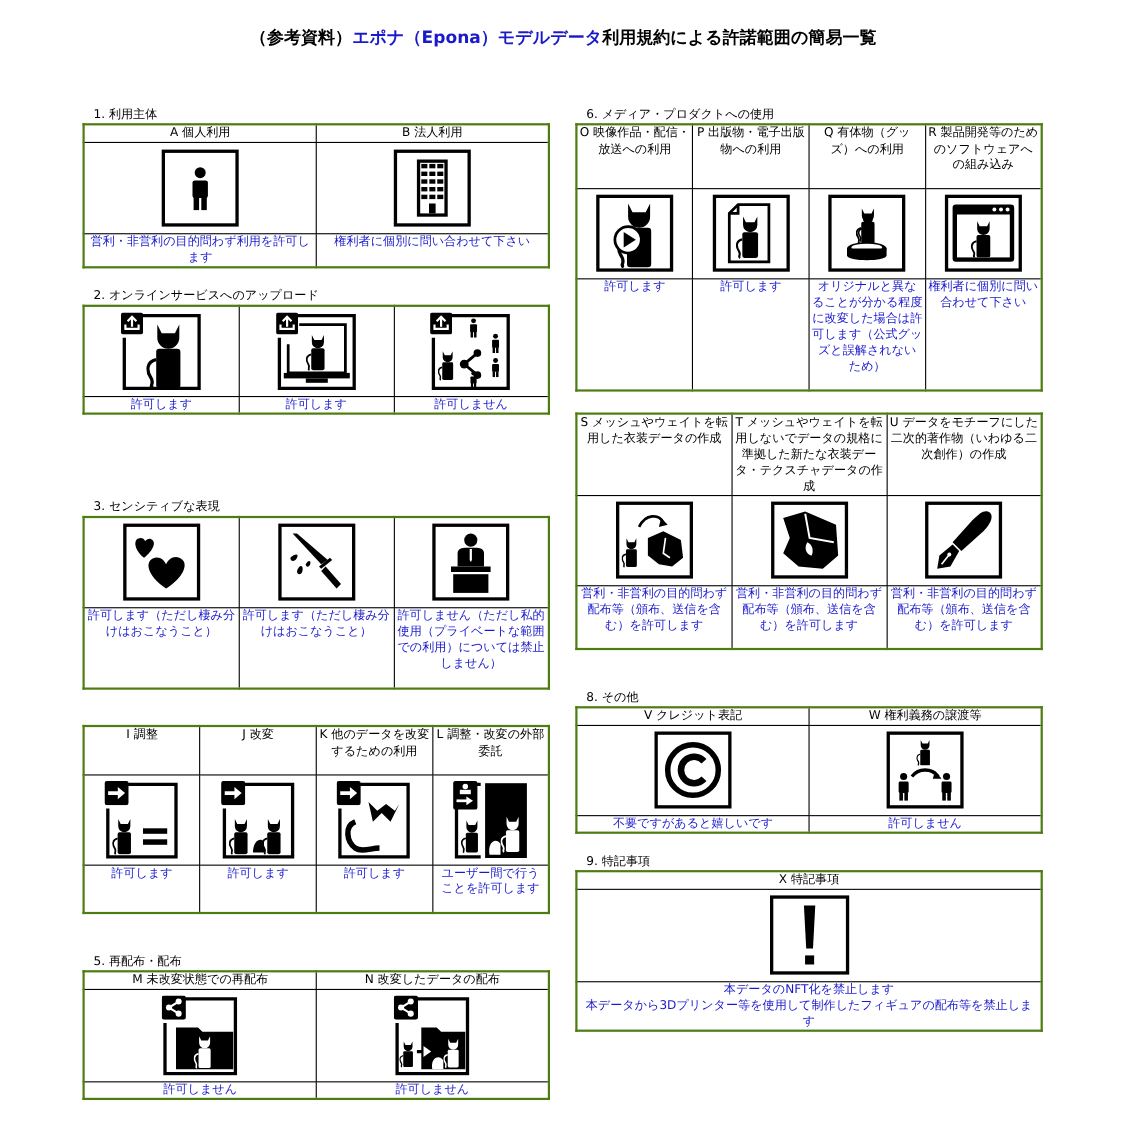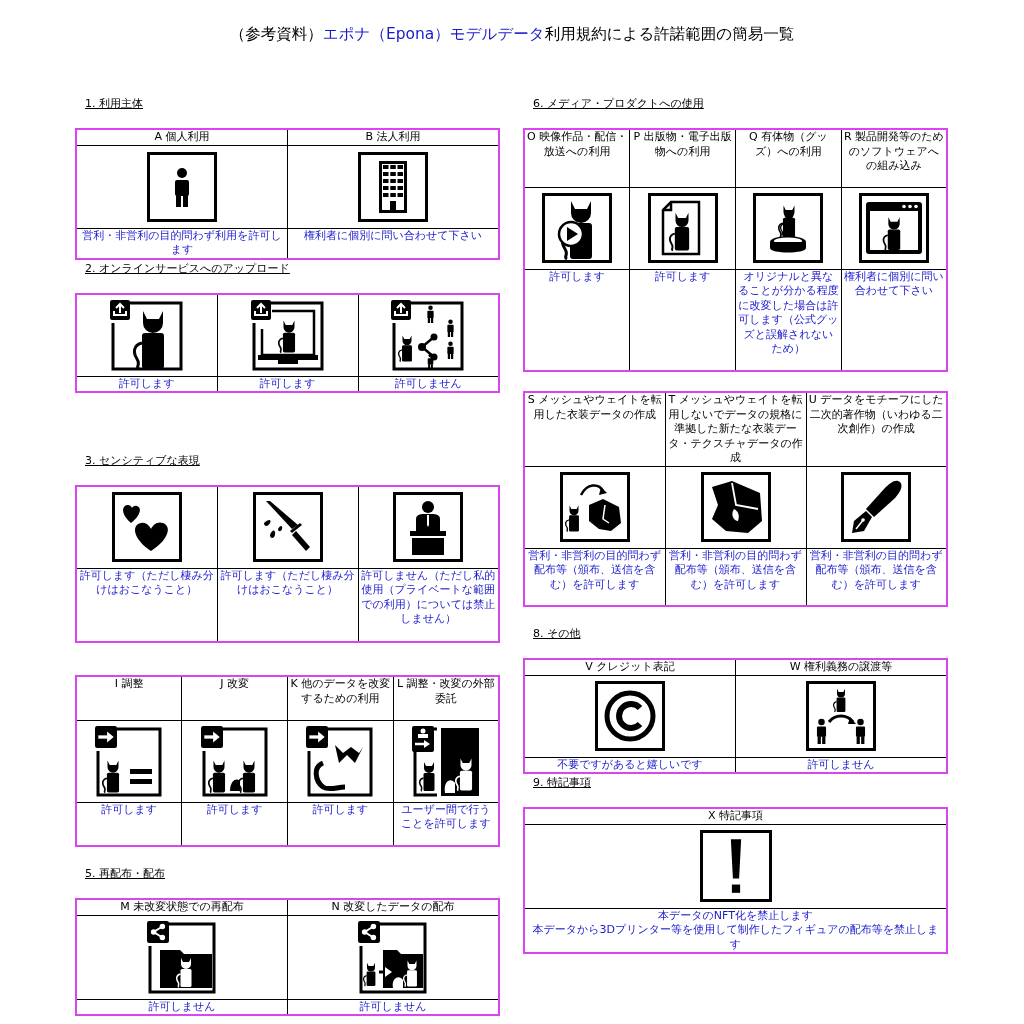--- a/index.html
+++ b/index.html
@@ -1,23 +1,23 @@
 <!DOCTYPE html>
 <html><head>
 <meta charset="utf-8">
 <style>
   html, body { margin:0; padding:0; background:#fff; }
   body { width:1024px; height:1024px; position:relative; overflow:hidden;
          font-family:"DejaVu Sans", sans-serif; color:#000; }
   .title { position:absolute; left:0; top:22px; width:1024px; text-align:center;
-           font-weight:normal; font-size:15.5px; line-height:24px; }
+           font-weight:bold; font-size:15.5px; line-height:24px; }
   .title .blue { color:#1a1acc; }
   .sec { position:absolute; }
-  .sec-label { font-size:11px; height:16px; line-height:16px; padding-left:10px; white-space:nowrap;text-decoration:underline; }
-  table.grid { border-collapse:collapse; table-layout:fixed; width:100%; border:2px solid #d946ef;margin-top:16px; }
+  .sec-label { font-size:11px; height:16px; line-height:16px; padding-left:10px; white-space:nowrap; }
+  table.grid { border-collapse:collapse; table-layout:fixed; width:100%; border:2px solid #4d7c0f; }
   table.grid td { border:1px solid #000; padding:0 2px; text-align:center; vertical-align:top;
                   font-size:11px; line-height:14.5px; }
   td.head { color:#000; }
   td.ans { color:#1a1acc; }
   td.icon-cell { vertical-align:middle !important; padding:0 !important; }
   .iconbox { display:inline-block; border:3px solid #000; background:#fff; position:relative; box-sizing:border-box; vertical-align:middle; }
   .iconbox svg { display:block; width:100%; height:100%; }
 </style>
 </head>
 <body>

